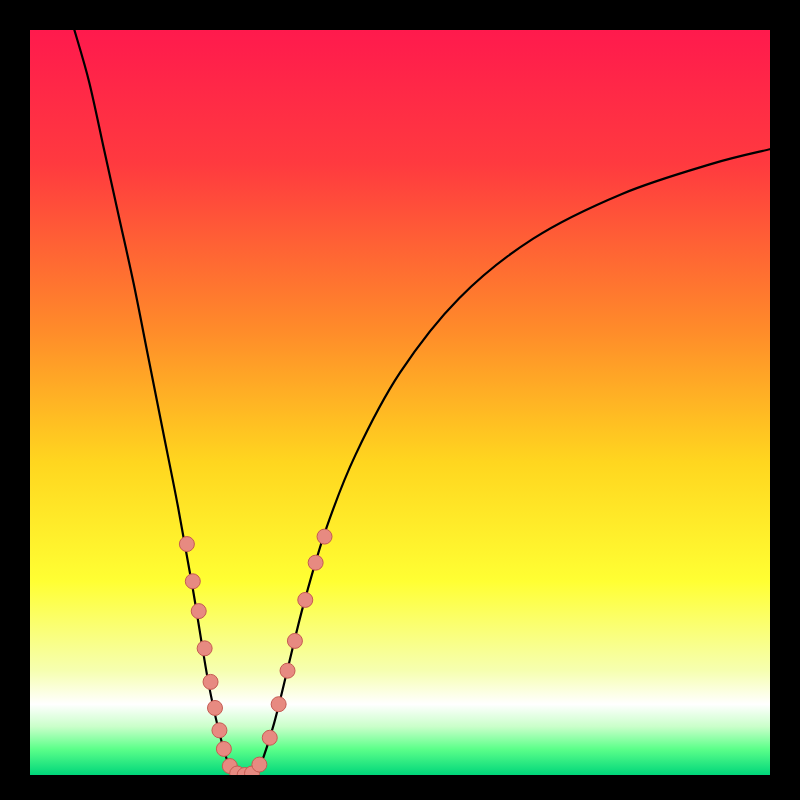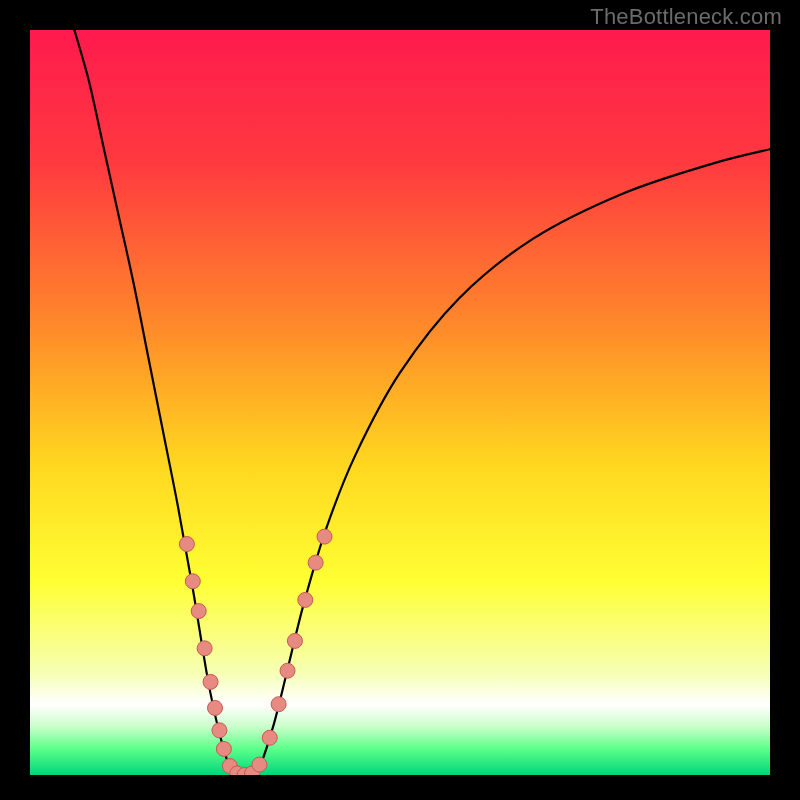--- a/index.html
+++ b/index.html
@@ -80,14 +80,13 @@
           <circle cx="239.76" cy="707.75" r="7.5" fill="#e78a81" stroke="#c55b52" stroke-width="1"></circle>
           <circle cx="248.64" cy="674.23" r="7.5" fill="#e78a81" stroke="#c55b52" stroke-width="1"></circle>
           <circle cx="257.52" cy="640.70" r="7.5" fill="#e78a81" stroke="#c55b52" stroke-width="1"></circle>
           <circle cx="264.92" cy="610.90" r="7.5" fill="#e78a81" stroke="#c55b52" stroke-width="1"></circle>
           <circle cx="275.28" cy="569.92" r="7.5" fill="#e78a81" stroke="#c55b52" stroke-width="1"></circle>
           <circle cx="285.64" cy="532.67" r="7.5" fill="#e78a81" stroke="#c55b52" stroke-width="1"></circle>
           <circle cx="294.52" cy="506.60" r="7.5" fill="#e78a81" stroke="#c55b52" stroke-width="1"></circle>
         </g>
     </svg>
   </div>
-  <div class="watermark">TheBottleneck.com</div>
 </div>
 
 </body></html>

